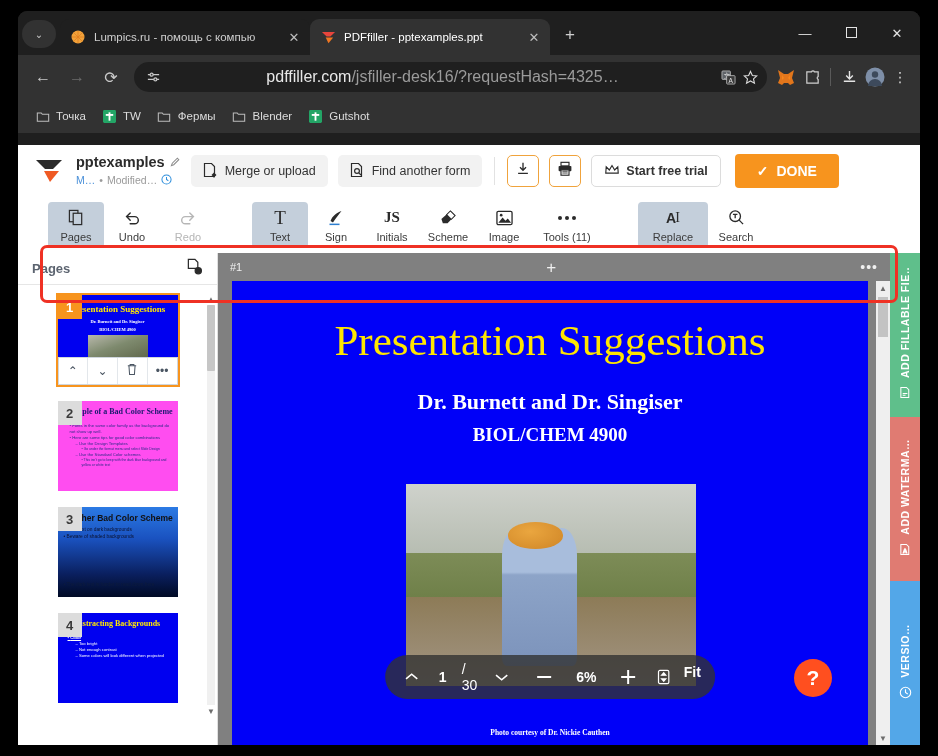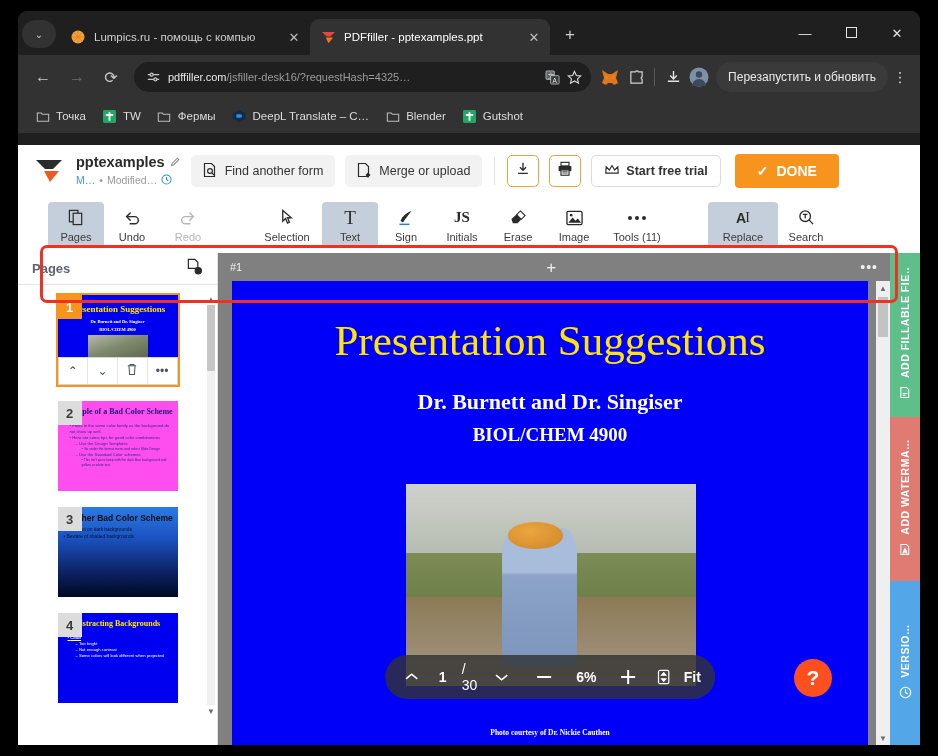--- a/index.html
+++ b/index.html
@@ -99,24 +99,25 @@
     padding: 0 6px 0 8px;
     margin: 0 6px;
     min-width: 0;
   }
   .omni-lock {
     width: 22px; height: 22px; flex: none;
     display: flex; align-items: center; justify-content: center;
     color: #c9c9c9;
   }
   .omni-url {
-    flex: 1; color: #e8e8e8; font-size: 11px;
+    flex: 1; color: #e8e8e8; font-size: 16px;
     white-space: nowrap; overflow: hidden;
     padding-left: 4px;
     min-width: 0;
+    text-align: center;
   }
   .omni-url .dim { color: #9b9b9b; }
   .omni-act { width: 22px; height: 22px; flex: none;
     display: flex; align-items: center; justify-content: center; color: #cfcfcf; }
   .ext { width: 26px; height: 26px; flex: none;
     display: flex; align-items: center; justify-content: center; }
   .divline { width: 1px; height: 18px; background: #5a5a5a; margin: 0 5px; flex: none; }
   .restartbtn {
     height: 30px; border-radius: 15px; background: #3a3a3a;
     color: #e9e9e9; font-size: 12px;
@@ -332,21 +333,21 @@
     position:absolute; left: 50%; transform: translateX(-50%);
     bottom: 46px; height: 44px; border-radius: 22px;
     background: rgba(50,50,50,0.80);
     display:flex; align-items:center; padding: 0 14px; gap: 6px;
     color:#fff; font-size: 14px; z-index: 20;
   }
   .ctrlpill .ico { width: 26px; height:26px; display:flex;align-items:center;justify-content:center; }
   .ctrlpill .pgnum { min-width: 26px; text-align:center; font-weight:bold; }
   .ctrlpill .pgtot { font-weight:normal; }
   .ctrlpill .zv { min-width: 48px; text-align:center; font-weight:bold; }
-  .ctrlpill .fit { display:flex;align-items:center;gap:7px; font-weight:bold; margin-left:4px;}
+  .ctrlpill .fit { display:flex;gap:7px; font-weight:bold; margin-left:4px;}
   .ctrlpill .vsep { width: 6px; }
 
   .helpbtn {
     position:absolute; right: 36px; bottom: 48px;
     width: 38px; height: 38px; border-radius: 50%;
     background: #ff4f1f; color:#fff;
     display:flex; align-items:center; justify-content:center;
     font-size: 21px; font-weight: bold; z-index: 22;
   }
 
@@ -485,23 +486,20 @@
         </svg>
     </div>
     <div class="ext">
       <svg width="20" height="20" viewBox="0 0 20 20">
           <circle cx="10" cy="10" r="9.5" fill="#7e8fa8"></circle>
           <circle cx="10" cy="7.5" r="3.2" fill="#3d4a5c"></circle>
           <path d="M3 19 a7 7 0 0 1 14 0z" fill="#3d4a5c"></path>
         </svg>
     </div>
 
-    <div class="restartbtn">
-      <span>Перезапустить и обновить</span>
-    </div>
     <div class="kebab">
       <span>⋮</span>
     </div>
   </div>
 
   <div class="bookmarks">
     <div class="bm">
       <span class="bmico">
         <svg width="14" height="14" viewBox="0 0 16 16" fill="none" stroke="#bdbdbd" stroke-width="1.2">
             <path d="M1.5 4.5 h4.5 l1.2 1.5 h7.3 v8 h-13z"></path>
@@ -522,29 +520,20 @@
     <div class="bm">
       <span class="bmico">
         <svg width="14" height="14" viewBox="0 0 16 16" fill="none" stroke="#bdbdbd" stroke-width="1.2">
             <path d="M1.5 4.5 h4.5 l1.2 1.5 h7.3 v8 h-13z"></path>
           </svg>
       </span>
       <span>Фермы</span>
     </div>
     <div class="bm">
       <span class="bmico">
-        <svg width="14" height="14" viewBox="0 0 16 16">
-            <path d="M8 1 L15 5 v6 L8 15 L1 11 V5z" fill="#0f2b46"></path>
-            <path d="M5 6 h4.5 a2 2 0 0 1 0 4 H5z" fill="#2e8fe0"></path>
-          </svg>
-      </span>
-      <span>DeepL Translate – C…</span>
-    </div>
-    <div class="bm">
-      <span class="bmico">
         <svg width="14" height="14" viewBox="0 0 16 16" fill="none" stroke="#bdbdbd" stroke-width="1.2">
             <path d="M1.5 4.5 h4.5 l1.2 1.5 h7.3 v8 h-13z"></path>
           </svg>
       </span>
       <span>Blender</span>
     </div>
     <div class="bm">
       <span class="bmico">
         <svg width="13" height="13" viewBox="0 0 14 14">
             <rect width="14" height="14" rx="1.5" fill="#23a566"></rect>
@@ -584,35 +573,35 @@
                 <path d="M6 3.2 V6 l2 1.4"></path>
               </svg>
           </span>
         </div>
       </div>
 
       <div class="ghostbtn">
         <span>
           <svg width="15" height="16" viewBox="0 0 15 16" fill="none" stroke="#2b2b2b" stroke-width="1.2">
               <path d="M1.5 1.5 h7 l3 3 v10 h-10z"></path>
+              <path d="M11 11.5 v4 M9 13.5 l2-2 2 2" stroke-width="1.4"></path>
+            </svg>
+        </span>
+        <span>Merge or upload</span>
+      </div>
+
+      <div class="ghostbtn">
+        <span>
+          <svg width="15" height="16" viewBox="0 0 15 16" fill="none" stroke="#2b2b2b" stroke-width="1.2">
+              <path d="M1.5 1.5 h7 l3 3 v10 h-10z"></path>
               <circle cx="7" cy="9" r="2.4"></circle>
               <path d="M8.8 10.8 L11 13"></path>
             </svg>
         </span>
         <span>Find another form</span>
-      </div>
-
-      <div class="ghostbtn">
-        <span>
-          <svg width="15" height="16" viewBox="0 0 15 16" fill="none" stroke="#2b2b2b" stroke-width="1.2">
-              <path d="M1.5 1.5 h7 l3 3 v10 h-10z"></path>
-              <path d="M11 11.5 v4 M9 13.5 l2-2 2 2" stroke-width="1.4"></path>
-            </svg>
-        </span>
-        <span>Merge or upload</span>
       </div>
 
       <div class="sep"></div>
 
       <div class="obtn">
         <span>
           <svg width="16" height="16" viewBox="0 0 18 18" fill="none" stroke="#2b2b2b" stroke-width="1.5">
               <path d="M9 2 v8 M5.6 7 L9 10.4 L12.4 7"></path>
               <path d="M3.5 14 h11"></path>
             </svg>
@@ -673,28 +662,20 @@
             <svg width="18" height="17" viewBox="0 0 20 18" fill="none" stroke="#b6b6b6" stroke-width="1.6" stroke-linecap="round">
                 <path d="M15 8 H7 a4 4 0 0 0 0 8 H12"></path>
                 <path d="M12 4 L16 8 L12 12"></path>
               </svg>
           </span>
           <span>Redo</span>
         </div>
 
         <div class="gap30"></div>
 
-        <div class="tool w70">
-          <span class="glyph">
-            <svg width="15" height="17" viewBox="0 0 14 18" fill="none" stroke="#2b2b2b" stroke-width="1.4">
-                <path d="M2 1.5 L2 13 L5 10 L7 15 L9 14 L7 9.3 L11 9.3z"></path>
-              </svg>
-          </span>
-          <span>Selection</span>
-        </div>
 
         <div class="tool sel">
           <span class="glyph">
             <span style="font:19px 'Liberation Serif',serif;color:#2b2b2b;">T</span>
           </span>
           <span>Text</span>
         </div>
 
         <div class="tool">
           <span class="glyph">
@@ -713,21 +694,21 @@
           <span>Initials</span>
         </div>
 
         <div class="tool">
           <span class="glyph">
             <svg width="17" height="17" viewBox="0 0 18 18">
                 <path d="M11 2 L16 7 L8 15 L3 15 L1.5 10.5z" fill="#2b2b2b"></path>
                 <path d="M11 2 L16 7 L12 11 L7 6z" fill="#fff" stroke="#2b2b2b" stroke-width="1.1"></path>
               </svg>
           </span>
-          <span>Erase</span>
+          <span>Scheme</span>
         </div>
 
         <div class="tool">
           <span class="glyph">
             <svg width="17" height="16" viewBox="0 0 18 16">
                 <rect x="1" y="1" width="16" height="14" rx="1.5" fill="none" stroke="#2b2b2b" stroke-width="1.4"></rect>
                 <circle cx="5.5" cy="5" r="1.4" fill="#2b2b2b"></circle>
                 <path d="M2.5 13 L7 7.5 L10 11 L12.5 8.5 L16 13z" fill="#2b2b2b"></path>
               </svg>
           </span>

